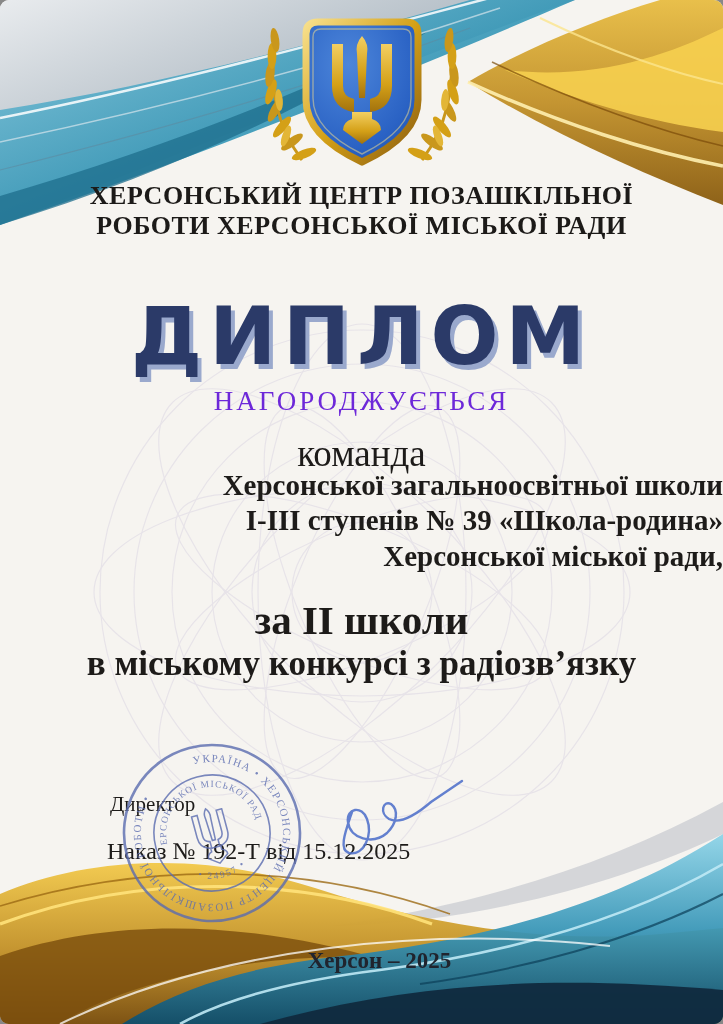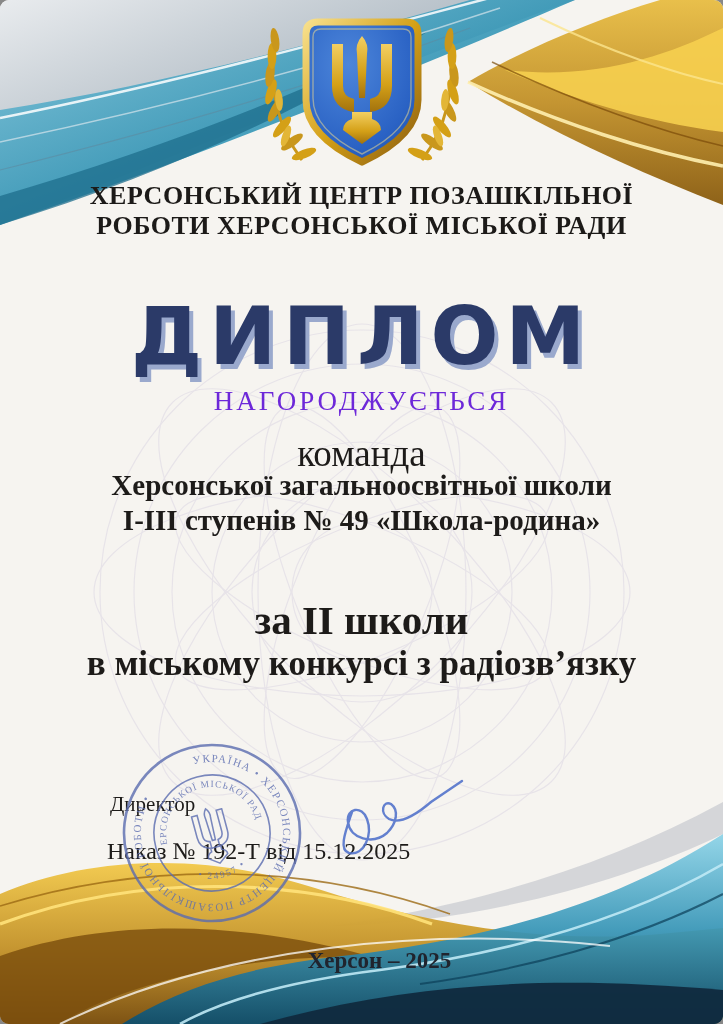--- a/index.html
+++ b/index.html
@@ -26,21 +26,21 @@
   .title{
     top:246px;
     font-family:"DejaVu Sans", sans-serif;
     font-size:80px;font-weight:800;letter-spacing:7px;
     color:#2b3a68;
     text-shadow:4px 5px 0 #9aa9cd;
     margin-top:44px;
   }
   .awarded{top:386px;font-size:27px;letter-spacing:3px;color:#6d28d9;}
   .recipient-type{top:432px;font-size:37px;}
-  .recipient{top:468px;font-size:29px;font-weight:bold;line-height:1.22;}
+  .recipient{top:468px;font-size:29px;font-weight:bold;line-height:1.22;text-align:right;}
   .award-place{top:596px;font-size:41px;font-weight:bold;}
   .award-context{top:644px;font-size:35px;font-weight:bold;}
   .director-label{position:absolute;left:110px;top:792px;font-size:21px;font-weight:normal;}
   .director-name{position:absolute;left:443px;top:792px;font-size:21px;font-weight:bold;}
   .order-ref{position:absolute;left:107px;top:838px;font-size:24px;}
   .footer{top:948px;font-size:23px;font-weight:bold;color:#20242e;transform:translateX(18px);}
   .stamp{position:absolute;left:117px;top:738px;pointer-events:none;}
   .signature{position:absolute;left:338px;top:762px;pointer-events:none;}
   .emblem{position:absolute;left:262px;top:8px;pointer-events:none;}
 </style>
@@ -173,21 +173,22 @@
   </div>
 
   <div class="txt title">ДИПЛОМ</div>
 
   <div class="txt awarded">НАГОРОДЖУЄТЬСЯ</div>
 
   <div class="txt recipient-type">команда</div>
 
   <div class="txt recipient">
     <div>Херсонської загальноосвітньої школи</div>
-    <div>І-ІІІ ступенів № 49 «Школа-родина»</div>
+    <div>І-ІІІ ступенів № 39 «Школа-родина»</div>
+    <div>Херсонської міської ради,</div>
   </div>
 
   <div class="txt award-place">за ІІ школи</div>
   <div class="txt award-context">в міському конкурсі з радіозв’язку</div>
 
   <div class="director-label">Директор</div>
   <div class="order-ref">Наказ № 192-Т від 15.12.2025</div>
 
   <svg class="stamp" width="190" height="190" viewBox="0 0 190 190">
     <g transform="translate(95,95) rotate(-15)" opacity=".8">

